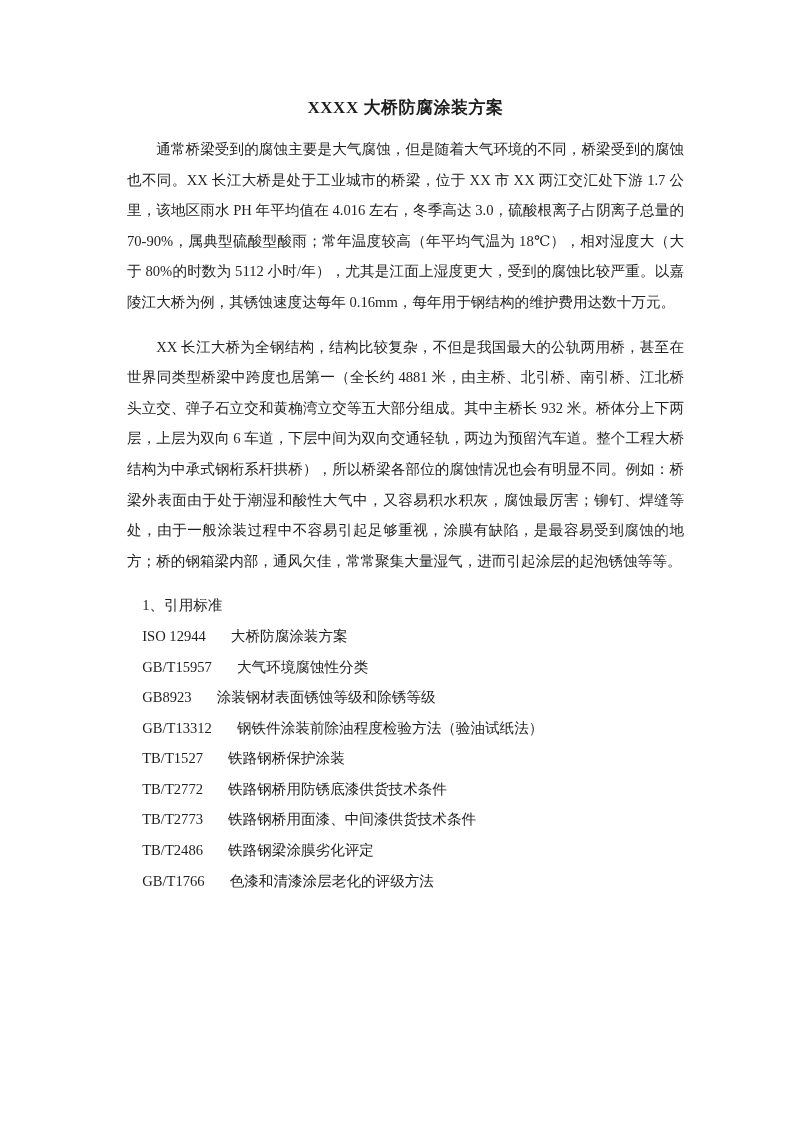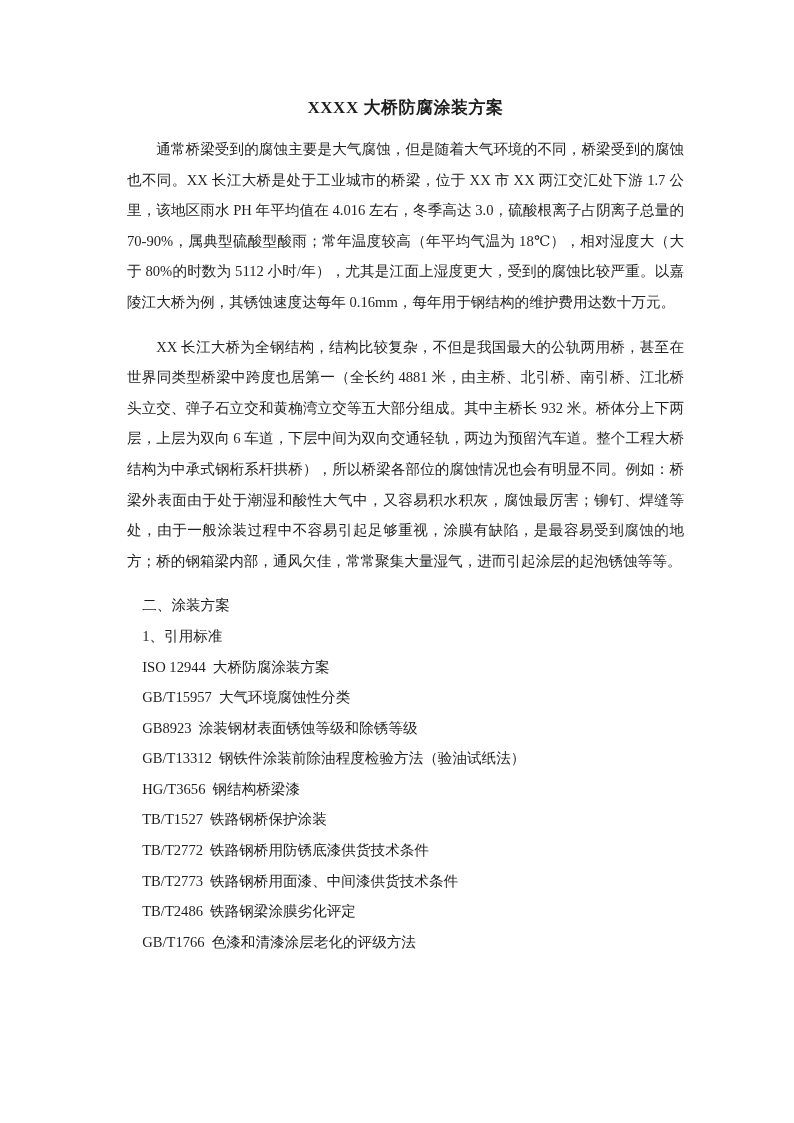--- a/index.html
+++ b/index.html
@@ -39,51 +39,47 @@
     text-justify: inter-ideograph;
   }
   .line {
     font-size: 14.6px;
     line-height: 30.6px;
     margin: 0;
     text-indent: 2em;
     white-space: nowrap;
   }
   .std-code {
-    margin-right: 7px;
+    margin-right: 25px;
   }
 </style>
 </head>
 <body>
 
 <div class="page">
   <div class="content">
 
     <h1 class="doc-title">XXXX 大桥防腐涂装方案</h1>
 
     <p class="para">通常桥梁受到的腐蚀主要是大气腐蚀，但是随着大气环境的不同，桥梁受到的腐蚀也不同。XX 长江大桥是处于工业城市的桥梁，位于 XX 市 XX 两江交汇处下游 1.7 公里，该地区雨水 PH 年平均值在 4.016 左右，冬季高达 3.0，硫酸根离子占阴离子总量的 70-90%，属典型硫酸型酸雨；常年温度较高（年平均气温为 18℃），相对湿度大（大于 80%的时数为 5112 小时/年），尤其是江面上湿度更大，受到的腐蚀比较严重。以嘉陵江大桥为例，其锈蚀速度达每年 0.16mm，每年用于钢结构的维护费用达数十万元。</p>
     <p class="para">XX 长江大桥为全钢结构，结构比较复杂，不但是我国最大的公轨两用桥，甚至在世界同类型桥梁中跨度也居第一（全长约 4881 米，由主桥、北引桥、南引桥、江北桥头立交、弹子石立交和黄桷湾立交等五大部分组成。其中主桥长 932 米。桥体分上下两层，上层为双向 6 车道，下层中间为双向交通轻轨，两边为预留汽车道。整个工程大桥结构为中承式钢桁系杆拱桥），所以桥梁各部位的腐蚀情况也会有明显不同。例如：桥梁外表面由于处于潮湿和酸性大气中，又容易积水积灰，腐蚀最厉害；铆钉、焊缝等处，由于一般涂装过程中不容易引起足够重视，涂膜有缺陷，是最容易受到腐蚀的地方；桥的钢箱梁内部，通风欠佳，常常聚集大量湿气，进而引起涂层的起泡锈蚀等等。</p>
 
-    <p class="line">二、涂装方案</p>
     <p class="line">1、引用标准</p>
 
     <p class="line">
       <span class="std-code">ISO 12944</span><span>大桥防腐涂装方案</span>
     </p>
     <p class="line">
       <span class="std-code">GB/T15957</span><span>大气环境腐蚀性分类</span>
     </p>
     <p class="line">
       <span class="std-code">GB8923</span><span>涂装钢材表面锈蚀等级和除锈等级</span>
     </p>
     <p class="line">
       <span class="std-code">GB/T13312</span><span>钢铁件涂装前除油程度检验方法（验油试纸法）</span>
-    </p>
-    <p class="line">
-      <span class="std-code">HG/T3656</span><span>钢结构桥梁漆</span>
     </p>
     <p class="line">
       <span class="std-code">TB/T1527</span><span>铁路钢桥保护涂装</span>
     </p>
     <p class="line">
       <span class="std-code">TB/T2772</span><span>铁路钢桥用防锈底漆供货技术条件</span>
     </p>
     <p class="line">
       <span class="std-code">TB/T2773</span><span>铁路钢桥用面漆、中间漆供货技术条件</span>
     </p>

